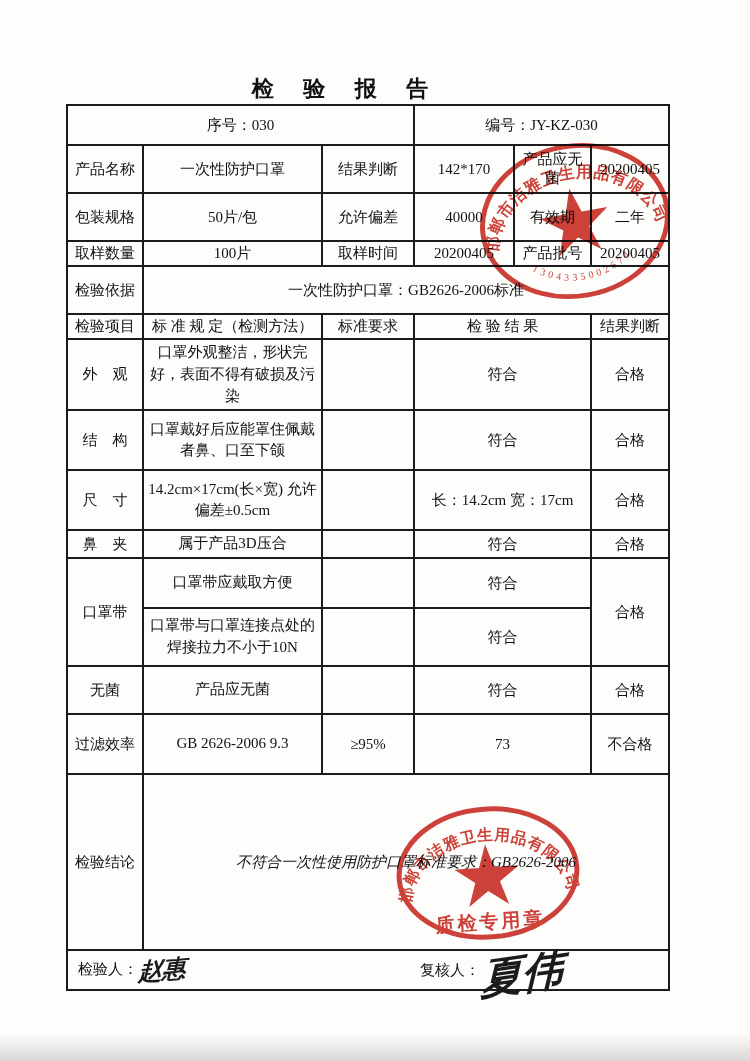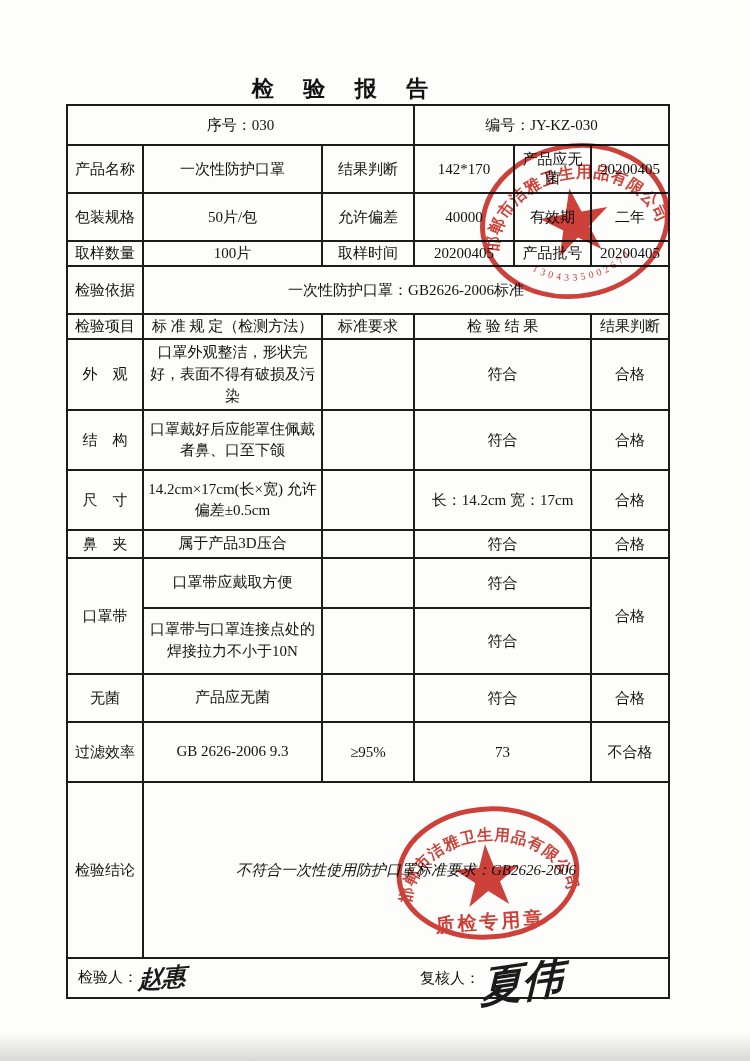--- a/index.html
+++ b/index.html
@@ -20,21 +20,21 @@
   }
   table.report td{
     border:2px solid var(--line);
     font-size:15px;text-align:center;vertical-align:middle;
     padding:2px 4px;color:#111;
   }
   td.lft{text-align:left;padding-left:10px;}
   td.std{font-size:14px;line-height:1.45;}
   tr.h40{height:40px} tr.h42{height:24px}
   tr.h48{height:48px} tr.h50{height:50px} tr.h56{height:60px}
-  tr.h66{height:66px} tr.h142{height:176px}
+  tr.h66{height:58px} tr.h142{height:176px}
   .concl-text{font-size:15px;font-style:italic;}
   .footer-cell{position:relative;text-align:left;overflow:visible;}
   .sig-group{position:absolute;top:50%;transform:translateY(-50%);white-space:nowrap;}
   .sig-inspector{left:10px;}
   .sig-reviewer{left:352px;}
   .handwriting{
     display:inline-block;font-style:italic;font-weight:bold;
     transform:rotate(-5deg) skewX(-6deg);color:#1b1b1b;
   }
   .hw-small{font-size:24px;vertical-align:-4px;}

